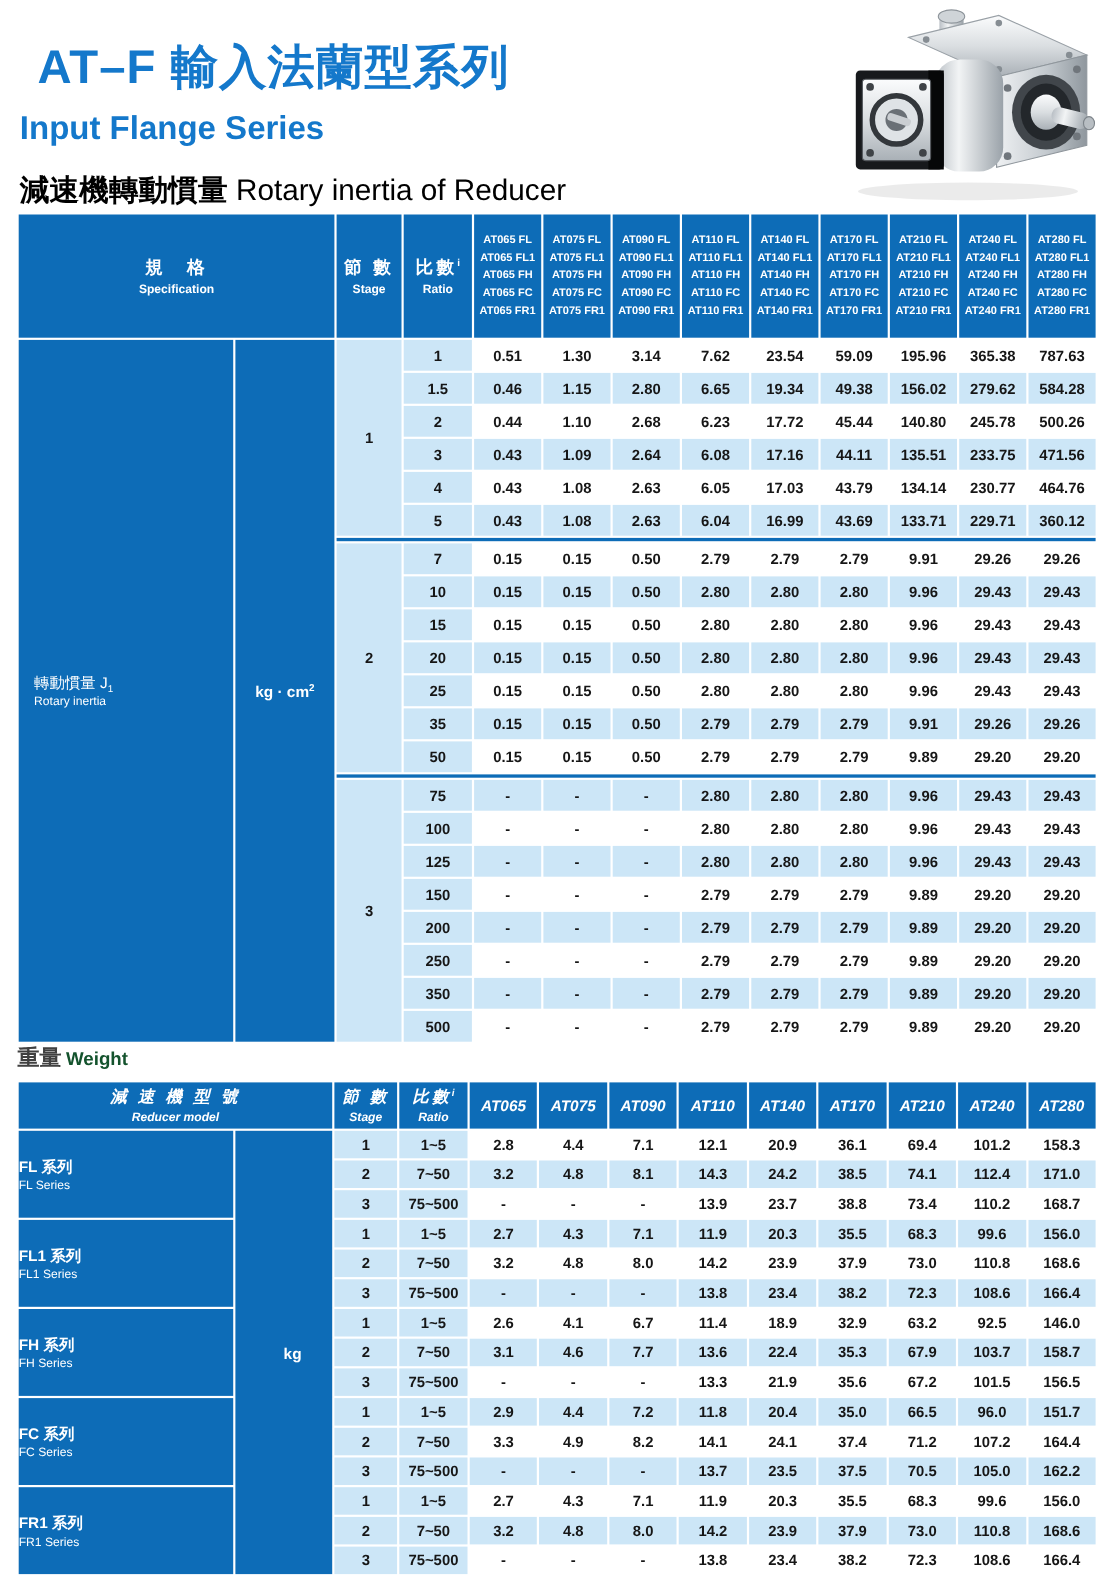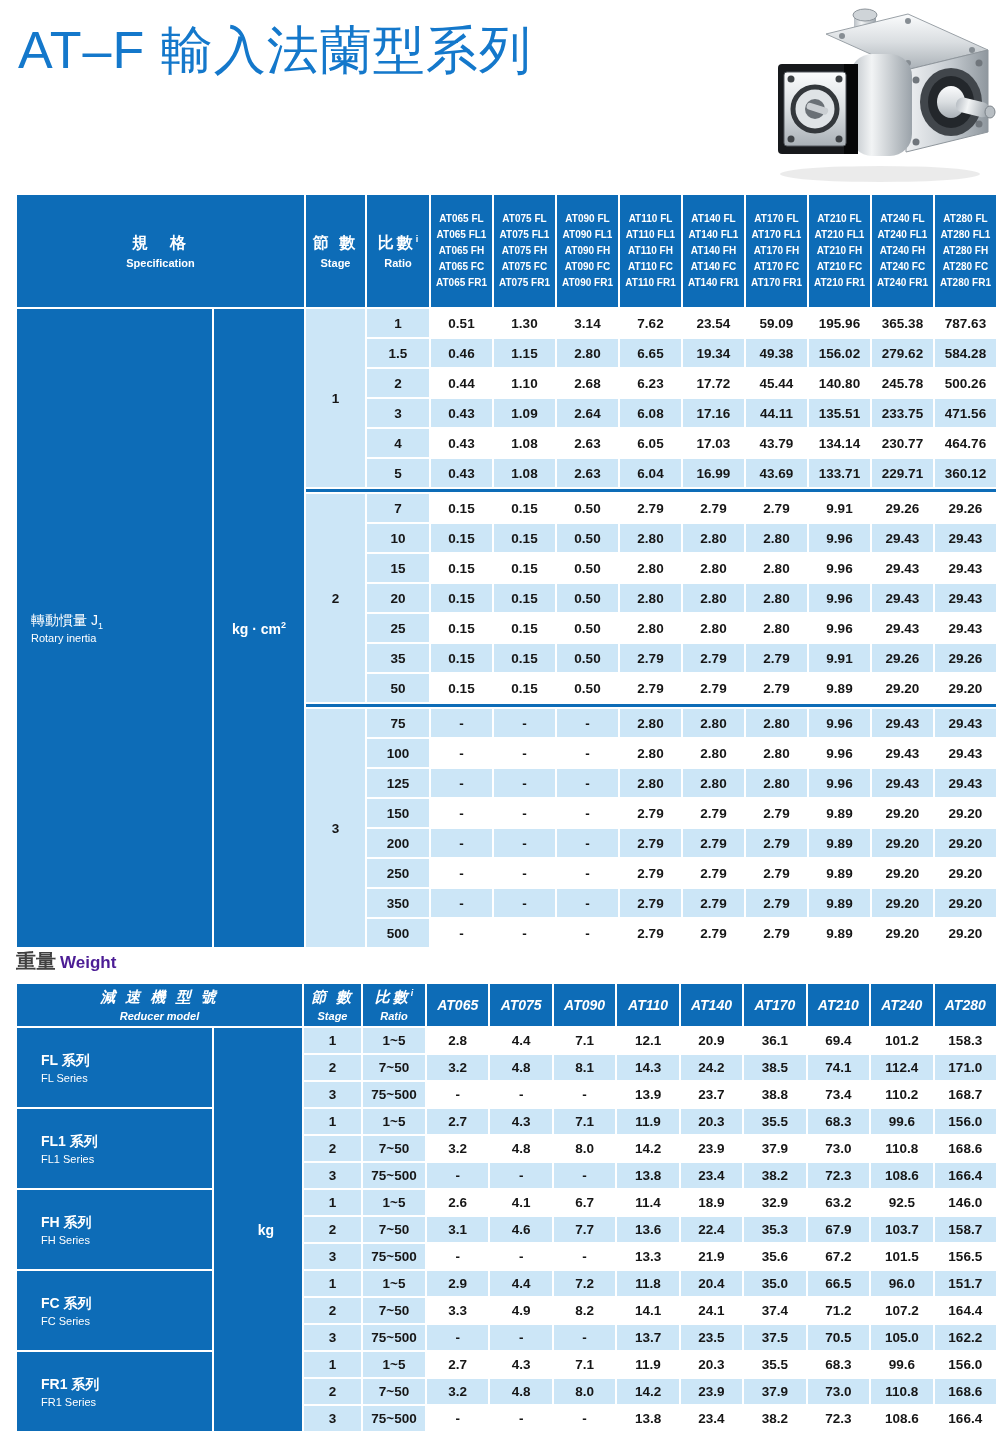--- a/index.html
+++ b/index.html
@@ -8,21 +8,21 @@
   *{box-sizing:border-box;}
   html,body{margin:0;padding:0;}
   body{
     width:1000px;height:1436px;background:#fff;
     font-family:"Liberation Sans","DejaVu Sans",sans-serif;color:var(--text-dark,#161616);
   }
   .page{position:relative;width:1000px;height:1436px;overflow:hidden;background:#fff;}
 
   
   .hdr{position:absolute;left:18px;top:22px;width:730px;}
-  .title-zh{margin:0;font-size:52px;line-height:1.08;font-weight:normal;color:var(--title-blue,#1478cb);letter-spacing:1px;}
+  .title-zh{margin:16px;font-size:43px;line-height:1.08;font-weight:bold;color:var(--title-blue,#1478cb);letter-spacing:1px;}
   .title-en{margin:0;font-size:30px;line-height:1.15;font-weight:bold;color:var(--title-blue,#1478cb);}
   .subtitle{margin:20px 0 0;font-size:27px;color:#000;}
   .subtitle .sub-zh{font-weight:bold;}
   .subtitle .sub-en{font-weight:normal;}
   .product{position:absolute;left:758px;top:6px;width:238px;height:180px;}
 
   
   table{border-spacing:2px;table-layout:fixed;}
   th,td{padding:0;margin:0;vertical-align:middle;}
   thead th{background:var(--deep-blue,#0d6cb7);color:#fff;text-align:center;}
@@ -44,38 +44,43 @@
 
   
   .t1{position:absolute;left:15px;top:193px;width:983px;}
   .t1 thead th{height:112px;}
   .t1 tbody td{height:28px;}
   .t1 .sep-cell{height:3px;}
 
   
   .w-title{position:absolute;left:16px;top:948px;}
   .w-title .wt-zh{font-size:20px;font-weight:bold;color:#404040;}
-  .w-title .wt-en{font-size:17px;font-weight:bold;color:#4c1d95;margin-left:4px;}
+  .w-title .wt-en{font-size:17px;font-weight:bold;color:#14532d;margin-left:4px;}
   .t2{position:absolute;left:15px;top:982px;width:983px;}
   .t2 thead th{height:42px;font-style:italic;}
   .t2 tbody td{height:25px;}
   .t2 .h-zh{font-size:15px;}
   .model-th-sm{font-size:14px;font-weight:bold;}
-  .series-cell{background:var(--deep-blue,#0d6cb7);color:#fff;text-align:left;padding-left:24px;}
+  .series-cell{background:var(--deep-blue,#0d6cb7);color:#fff;text-align:left;padding-left:0;}
   .series-zh{font-size:14px;font-weight:bold;}
   .series-en{font-size:11px;margin-top:2px;}
   .kg-cell{text-align:center;padding-left:16px;font-size:14px;font-weight:bold;}
 </style>
 </head>
 <body>
 
 <div class="page">
 
   <div class="hdr">
     <h1 class="title-zh">AT–F 輸入法蘭型系列</h1>
+    <h2 class="title-en">Input Flange Series</h2>
+    <h3 class="subtitle">
+      <span class="sub-zh">減速機轉動慣量</span>
+      <span class="sub-en">Rotary inertia of Reducer</span>
+    </h3>
   </div>
 
   <div class="product">
     <svg width="238" height="180" viewBox="0 0 238 180">
       <defs>
         <linearGradient id="mV" x1="0" y1="0" x2="0" y2="1">
           <stop offset="0" stop-color="#fbfcfd"></stop>
             <stop offset="0.5" stop-color="#dadee1"></stop>
             <stop offset="1" stop-color="#a9b0b6"></stop>
         </linearGradient>

